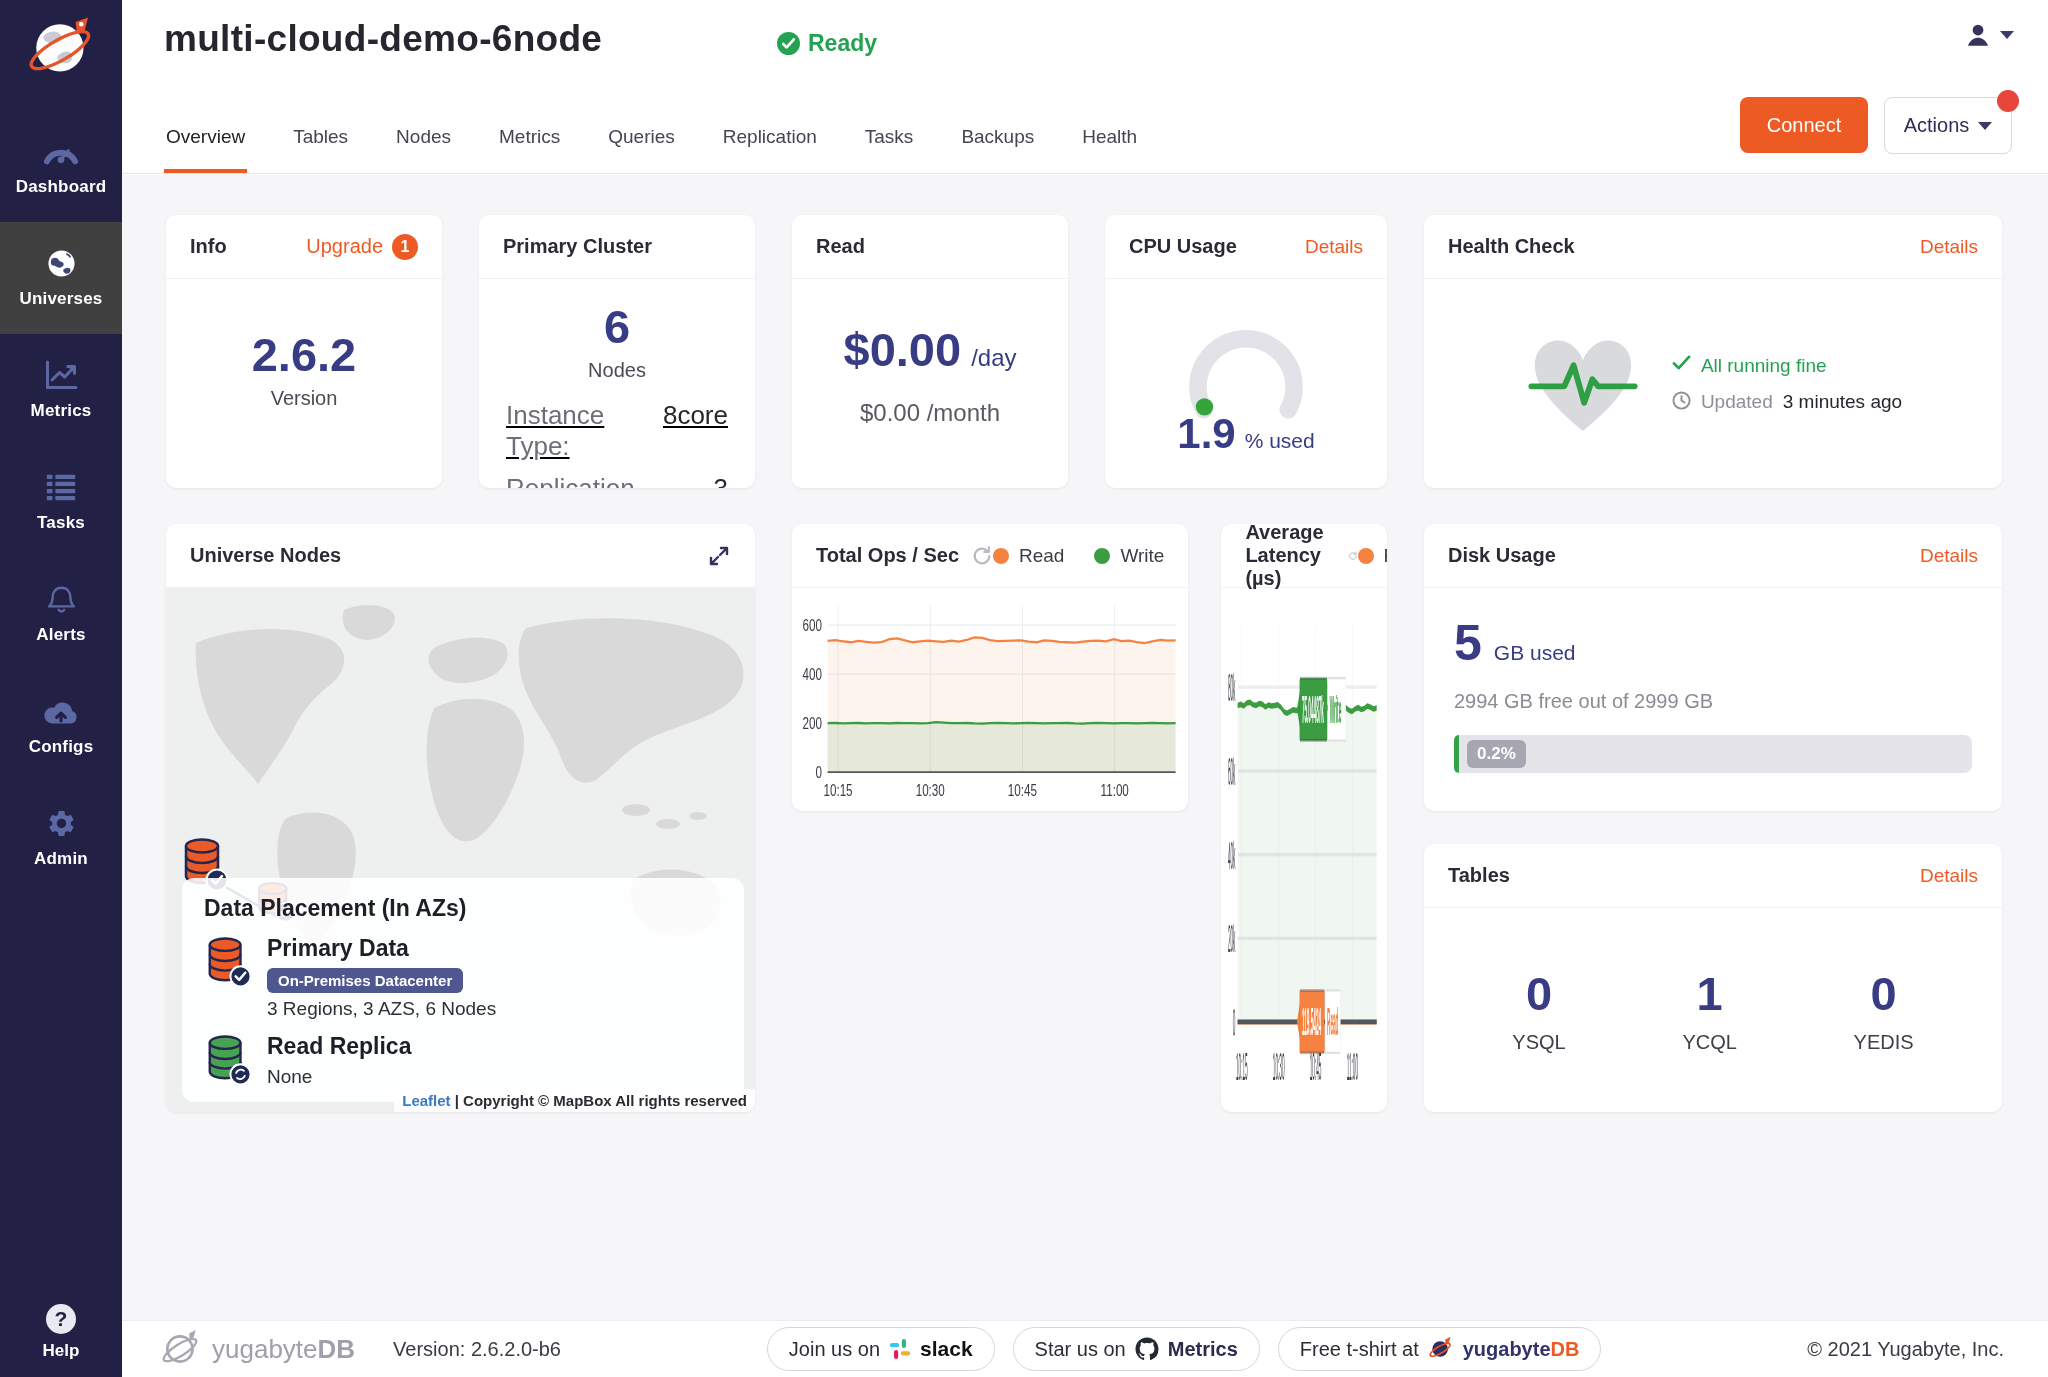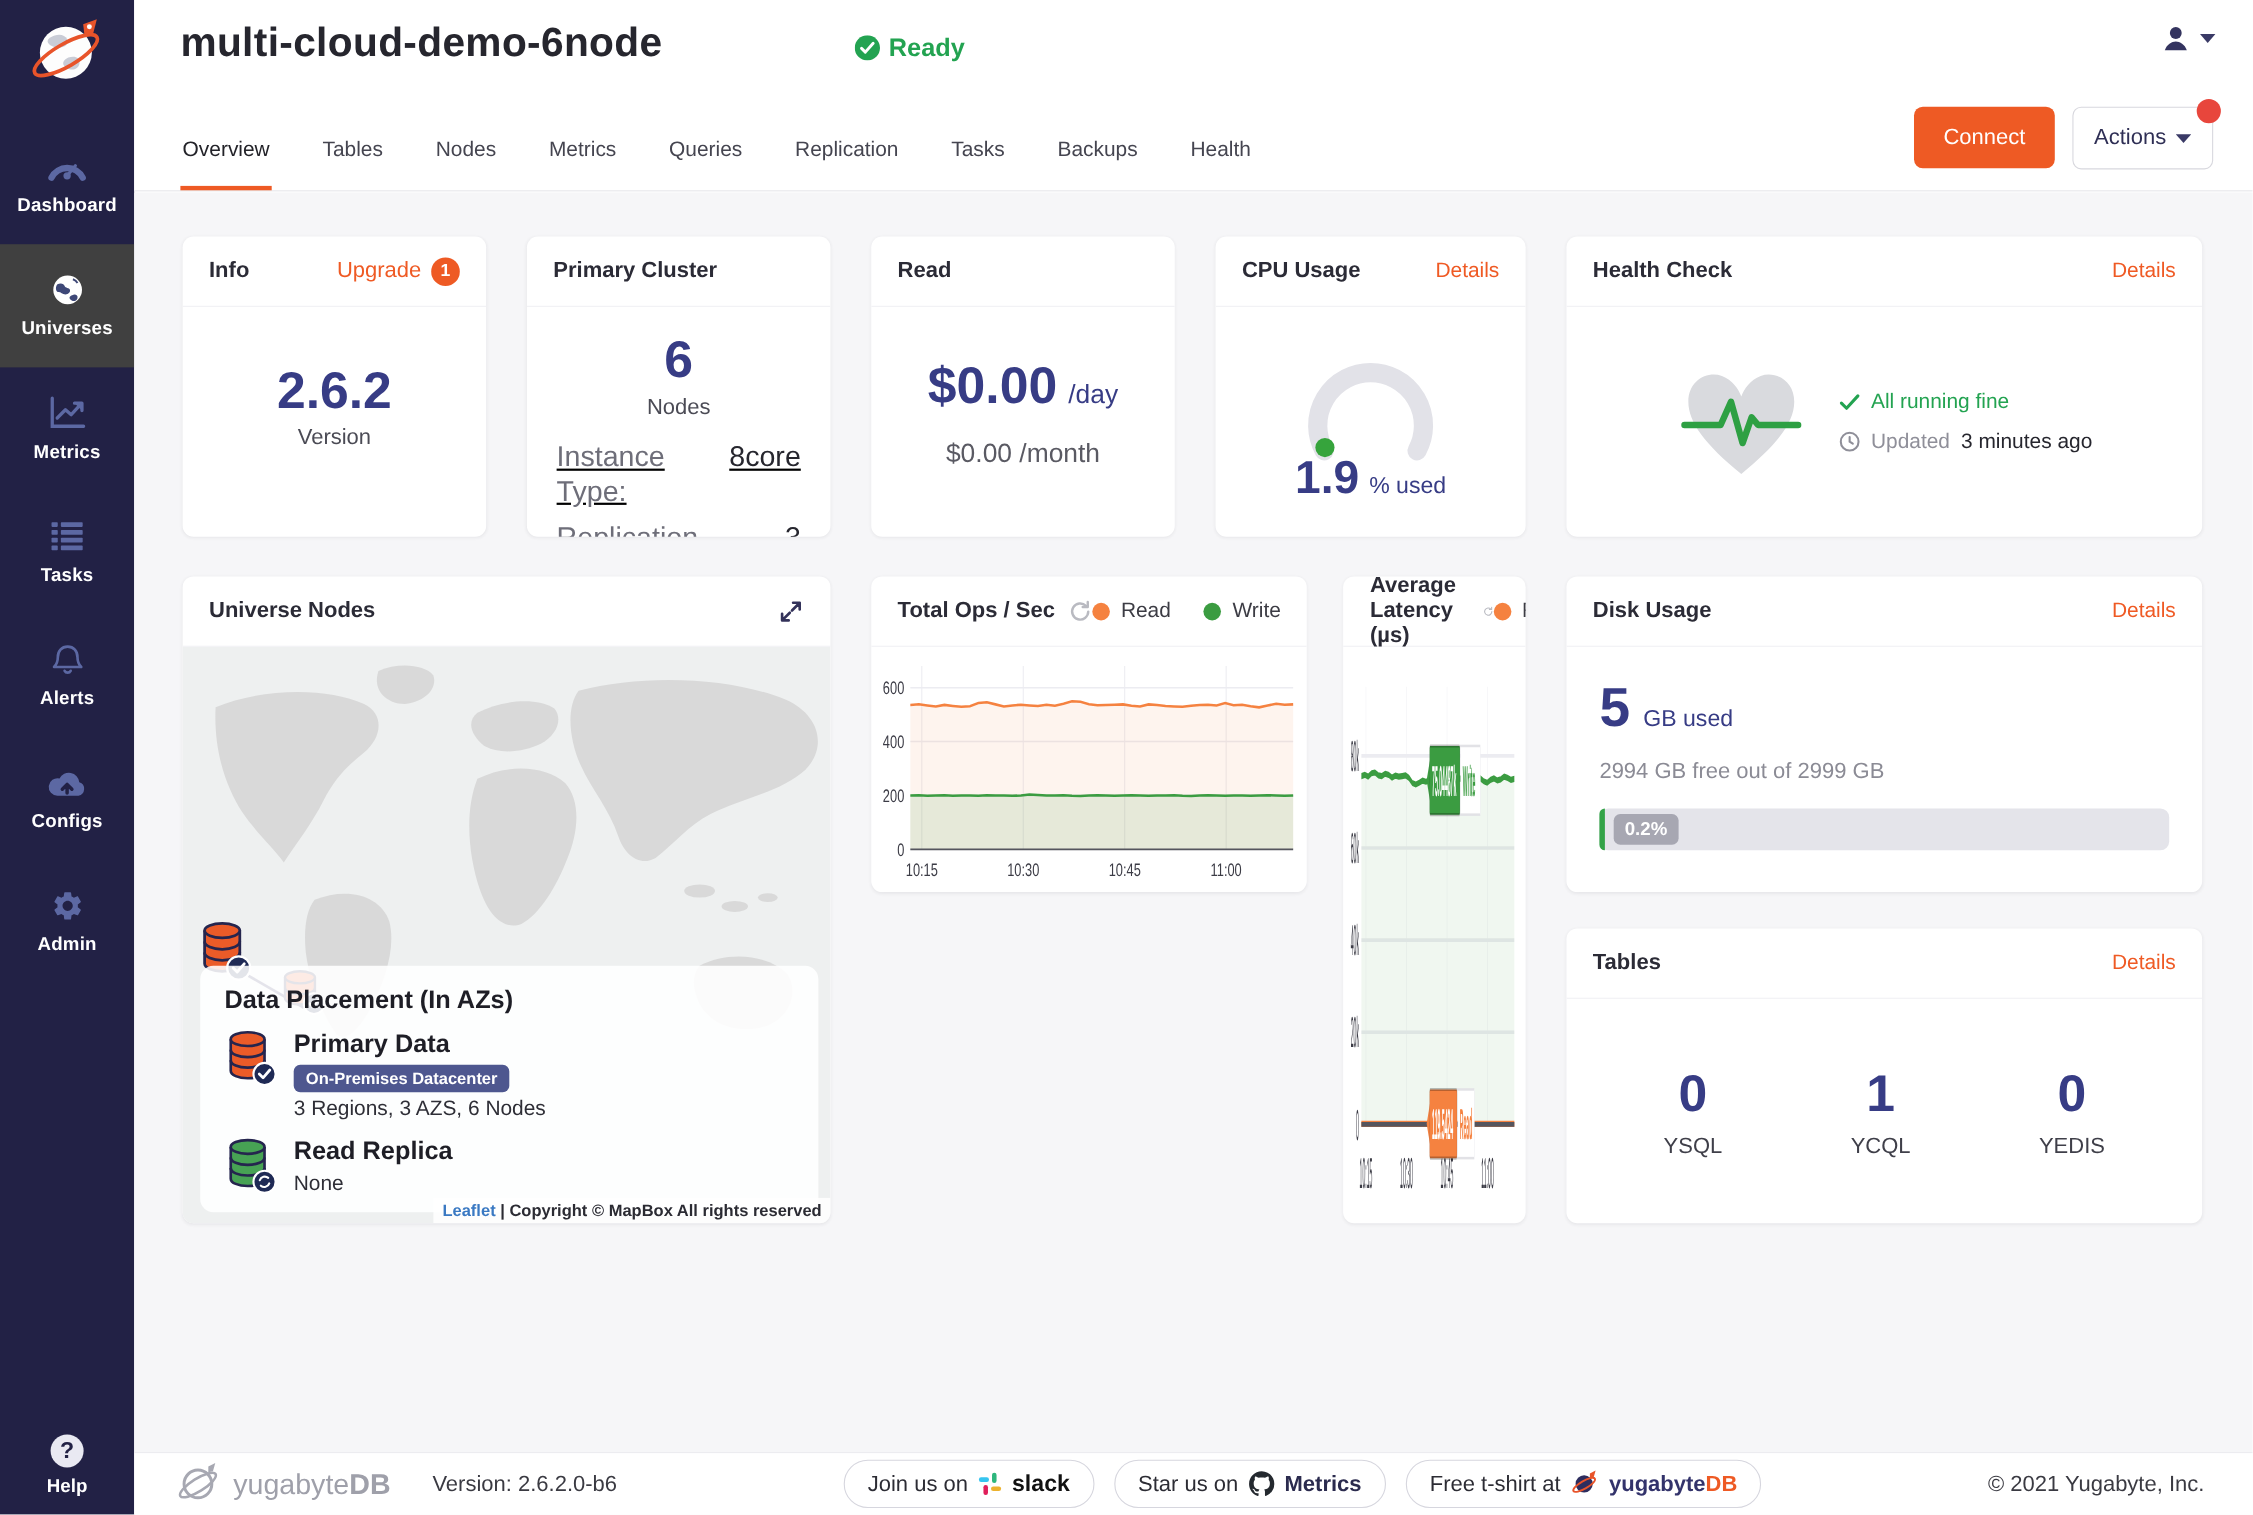--- a/index.html
+++ b/index.html
@@ -56,21 +56,21 @@
   .cost-per { font-size:24px; color:#373c85; }
   .cost-month { font-size:24px; color:#5a5a63; margin-top:26px; }
 
   .gauge { width:146px; height:134px; }
   .cpu-read { display:flex; align-items:baseline; gap:9px; margin-top:-26px; }
   .cpu-val { font-size:42px; font-weight:bold; color:#373c85; }
   .cpu-unit { font-size:21px; color:#373c85; }
 
   .health-body { flex-direction:row; gap:30px; padding:0 34px; }
   .health-rows { display:flex; flex-direction:column; gap:14px; }
-  .hrow { display:flex; align-items:center; gap:10px; font-size:19px; }
+  .hrow { display:flex; gap:10px; font-size:19px; }
   .hrow.ok { color:#23a351; }
   .hrow .muted { color:#8f8f99; }
   .hrow .strong { color:#26262e; }
 
   
   .map-card { grid-column:1 / span 2; grid-row:2; }
   .map-body { position:relative; flex:1; }
   .map-svg { width:100%; height:100%; display:block; }
   .expand-btn { cursor:pointer; display:flex; }
   .placement { position:absolute; left:16px; right:11px; bottom:10px; background:rgba(255,255,255,.88); border-radius:12px; padding:17px 22px 14px; }

